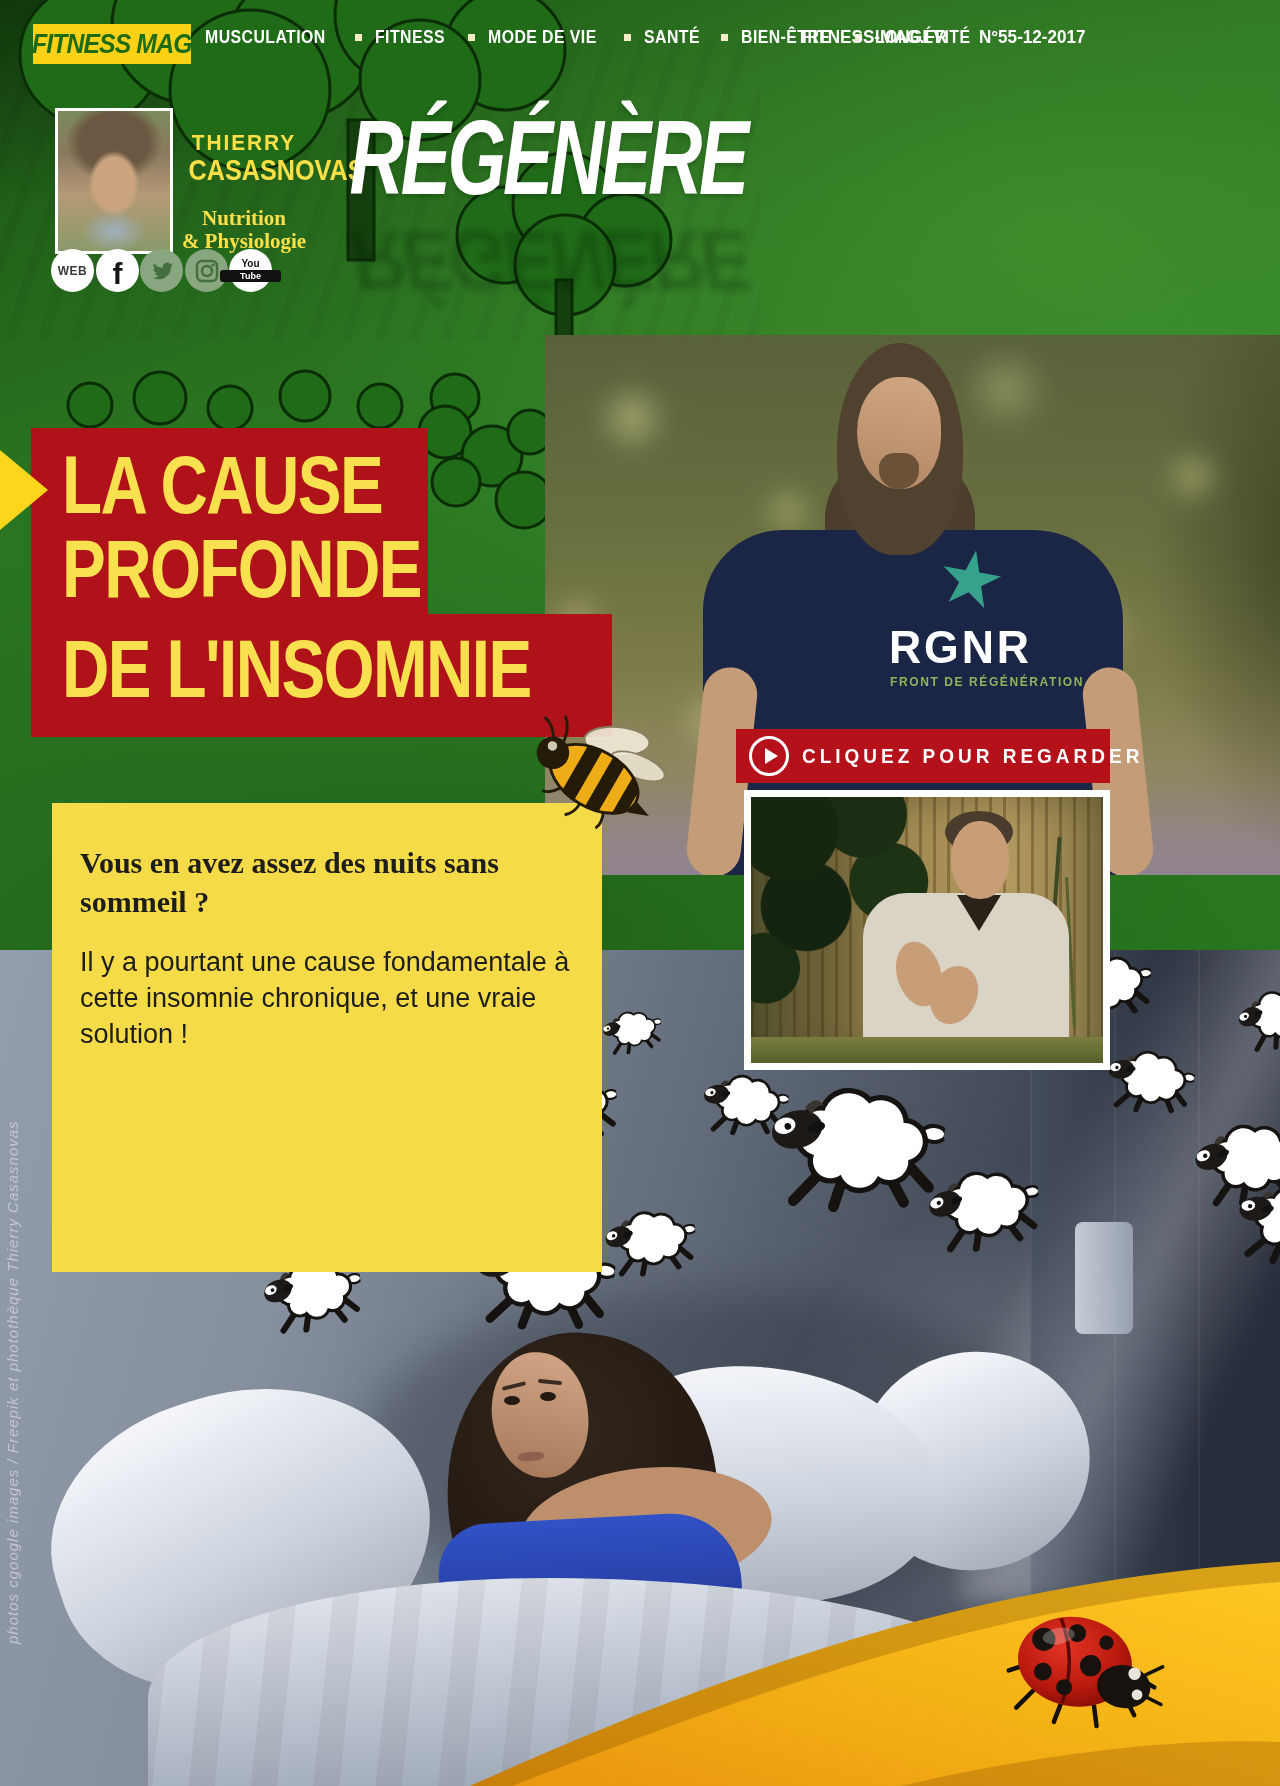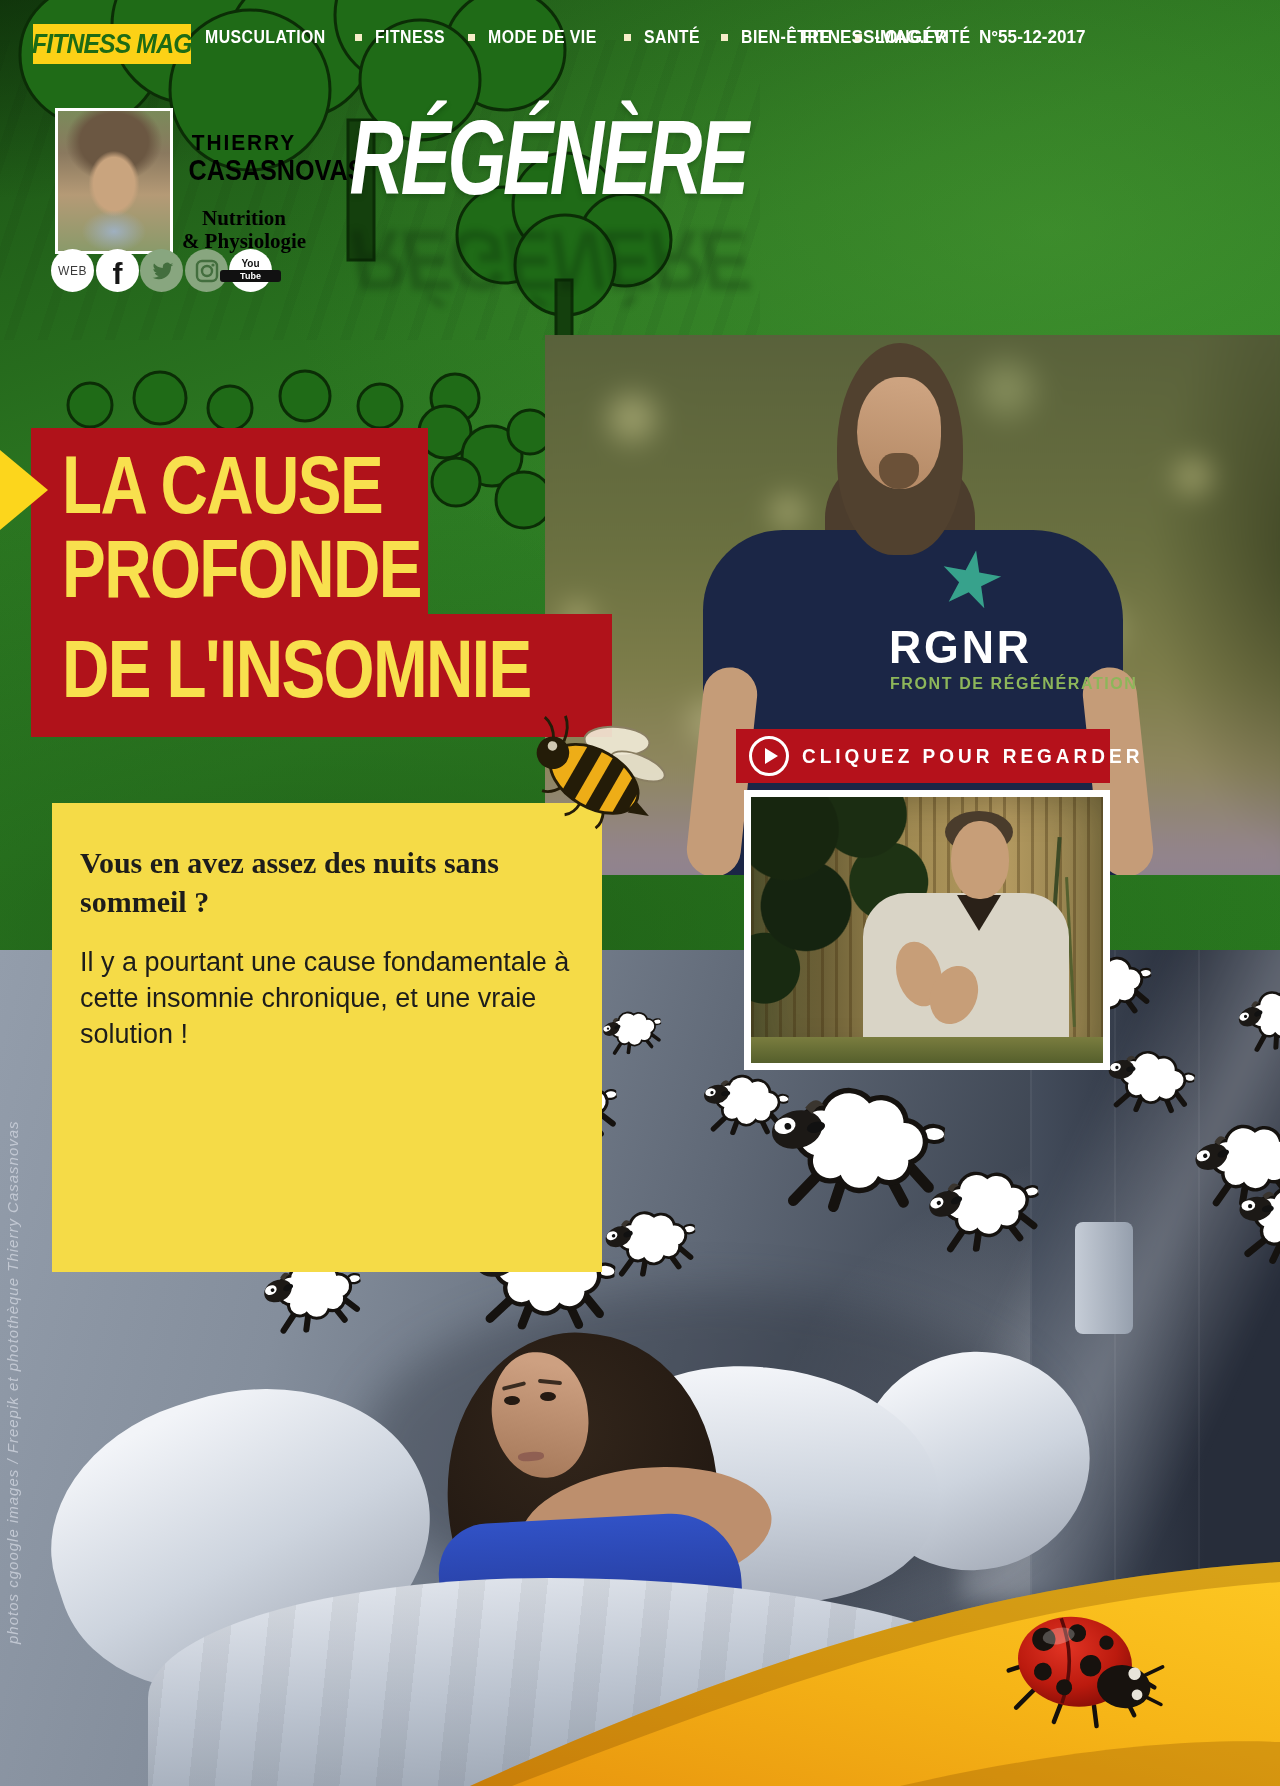--- a/index.html
+++ b/index.html
@@ -32,29 +32,29 @@
     color:#fff;font-weight:bold;font-size:19px;}
   .issue-box span{transform:scaleX(.9);white-space:nowrap;}
 
   
   .profile-photo{left:55px;top:108px;width:112px;height:140px;z-index:2;border:3px solid #fff;
     background:
       radial-gradient(ellipse 46px 30px at 50% 86%, #9fb0c0, transparent 70%),
       radial-gradient(ellipse 34px 44px at 50% 52%, #c9a47e 60%, transparent 75%),
       radial-gradient(ellipse 62px 52px at 50% 22%, #6b5742 55%, transparent 78%),
       linear-gradient(180deg,#7a8a5a 0%,#8a795f 30%,#b59a76 60%,#8a9a6a 100%);}
-  .profile-name{left:178px;top:130px;width:132px;text-align:center;color:#000000;z-index:2;}
+  .profile-name{left:178px;top:130px;width:132px;text-align:center;color:#fde047;z-index:2;}
   .pn-first{font-size:22px;font-weight:bold;letter-spacing:2px;transform:scaleX(.95);}
   .pn-last{font-size:30px;font-weight:bold;letter-spacing:0;transform:scaleX(.84);margin-top:-3px;white-space:nowrap;}
   .pn-spec{font-family:"Liberation Serif",serif;font-weight:bold;font-size:21px;line-height:1.08;margin-top:20px;}
   .social{top:249px;width:43px;height:43px;border-radius:50%;z-index:3;
     display:flex;align-items:center;justify-content:center;flex-direction:column;}
   .soc-white{background:#fff;}
   .soc-sage{background:#88a67f;}
-  .web-label{font-size:12px;font-weight:normal;color:#3a3a3a;letter-spacing:.5px;}
+  .web-label{font-size:12px;font-weight:bold;color:#3a3a3a;letter-spacing:.5px;}
   .fb-f{font-size:30px;font-weight:bold;color:#161616;line-height:1;margin-top:6px;}
   .yt-top{font-size:10px;font-weight:bold;color:#111;line-height:1;}
   .yt-bottom{font-size:9px;font-weight:bold;color:#fff;background:#111;border-radius:3px;
     padding:1px 20px;margin-top:1px;line-height:1.2;}
 
   
   .masthead{left:300px;top:104px;width:480px;text-align:center;z-index:2;}
   .masthead span{display:inline-block;color:#fff;font-weight:bold;font-style:italic;font-size:94px;
     letter-spacing:-4px;transform:scale(.8,1.12);white-space:nowrap;
     text-shadow:0 3px 6px rgba(0,30,0,.25);}
@@ -79,21 +79,21 @@
   .mp-hair{left:292px;top:8px;width:126px;height:212px;background:#51412f;border-radius:50% 50% 45% 45%;}
   .mp-face{left:312px;top:42px;width:84px;height:112px;border-radius:50% 45% 48% 52%;
     background:linear-gradient(190deg,#cda380 10%,#b78c68 85%);}
   .mp-beard{left:334px;top:118px;width:40px;height:36px;background:#6b5138;border-radius:40% 40% 50% 50%;}
   .mp-neck{left:336px;top:150px;width:38px;height:46px;background:#b98f6c;}
   .mp-tee{left:158px;top:195px;width:420px;height:345px;background:#1b2646;border-radius:80px 90px 8px 8px;}
   .mp-arm{width:54px;height:210px;background:#c59c78;border-radius:40px;top:332px;}
   .mp-star{left:392px;top:206px;font-size:76px;color:#37a28c;transform:rotate(10deg);line-height:1;z-index:2;}
   .mp-rgnr{left:344px;top:284px;font-size:47px;font-weight:bold;color:#fff;letter-spacing:3px;
     transform:scaleX(.95);transform-origin:left;white-space:nowrap;}
-  .mp-front{left:345px;top:340px;font-size:16px;font-weight:bold;color:#8db65a;letter-spacing:1.6px;white-space:nowrap;}
+  .mp-front{left:345px;top:340px;font-size:12px;font-weight:bold;color:#8db65a;letter-spacing:1.6px;white-space:nowrap;}
 
   
   .red-a{left:31px;top:428px;width:397px;height:190px;background:#b0121a;z-index:2;}
   .red-b{left:31px;top:614px;width:581px;height:123px;background:#b0121a;z-index:2;}
   .chev{left:0;top:450px;width:0;height:0;z-index:3;
     border-top:40px solid transparent;border-bottom:40px solid transparent;border-left:48px solid #fcd61c;}
   .hl{z-index:3;color:#f8e04e;font-weight:bold;font-size:82px;letter-spacing:-2px;
     transform:scaleX(.8);transform-origin:left;white-space:nowrap;line-height:1;}
   .hl1{left:62px;top:444px;}
   .hl2{left:62px;top:528px;}

